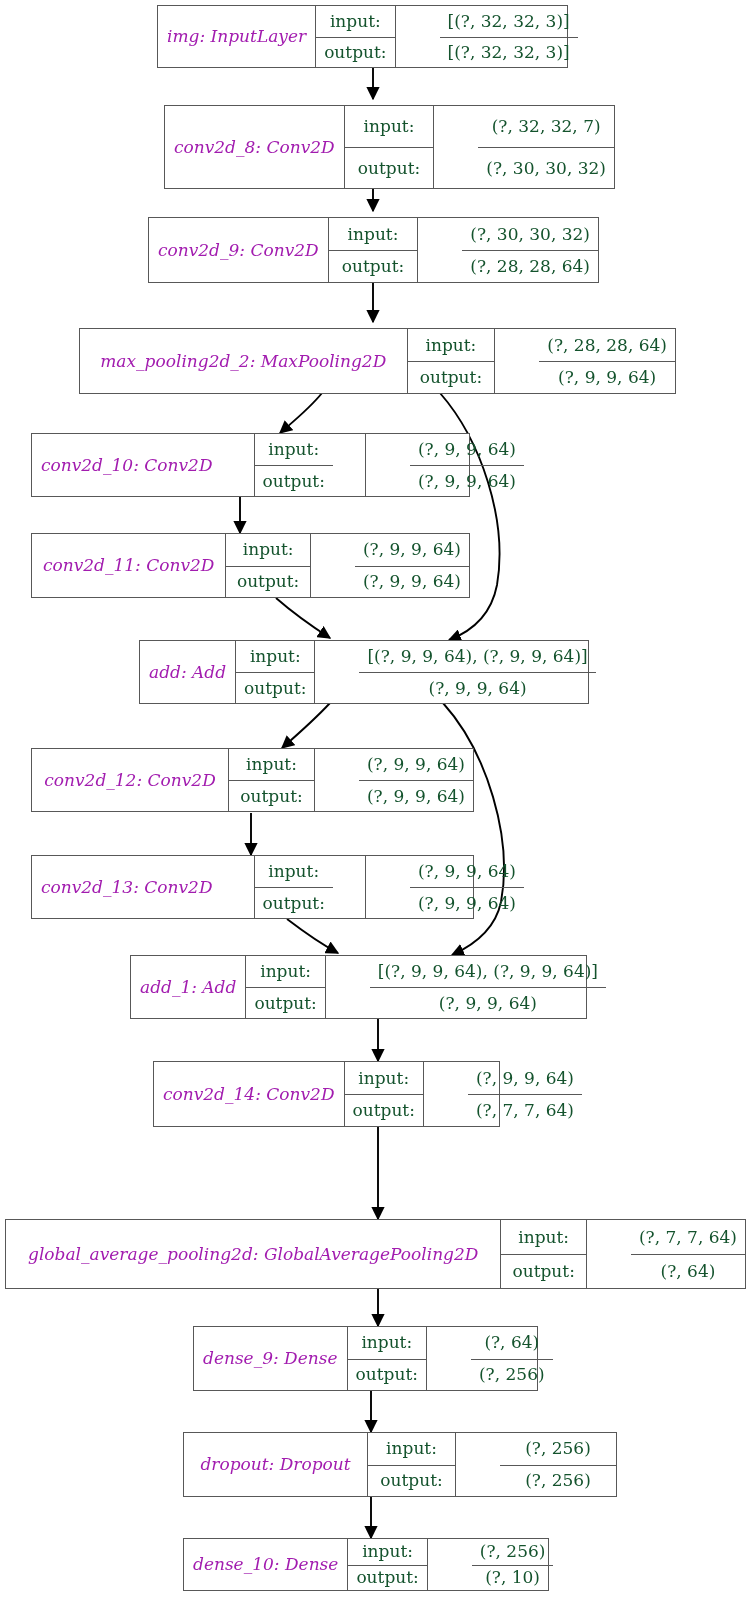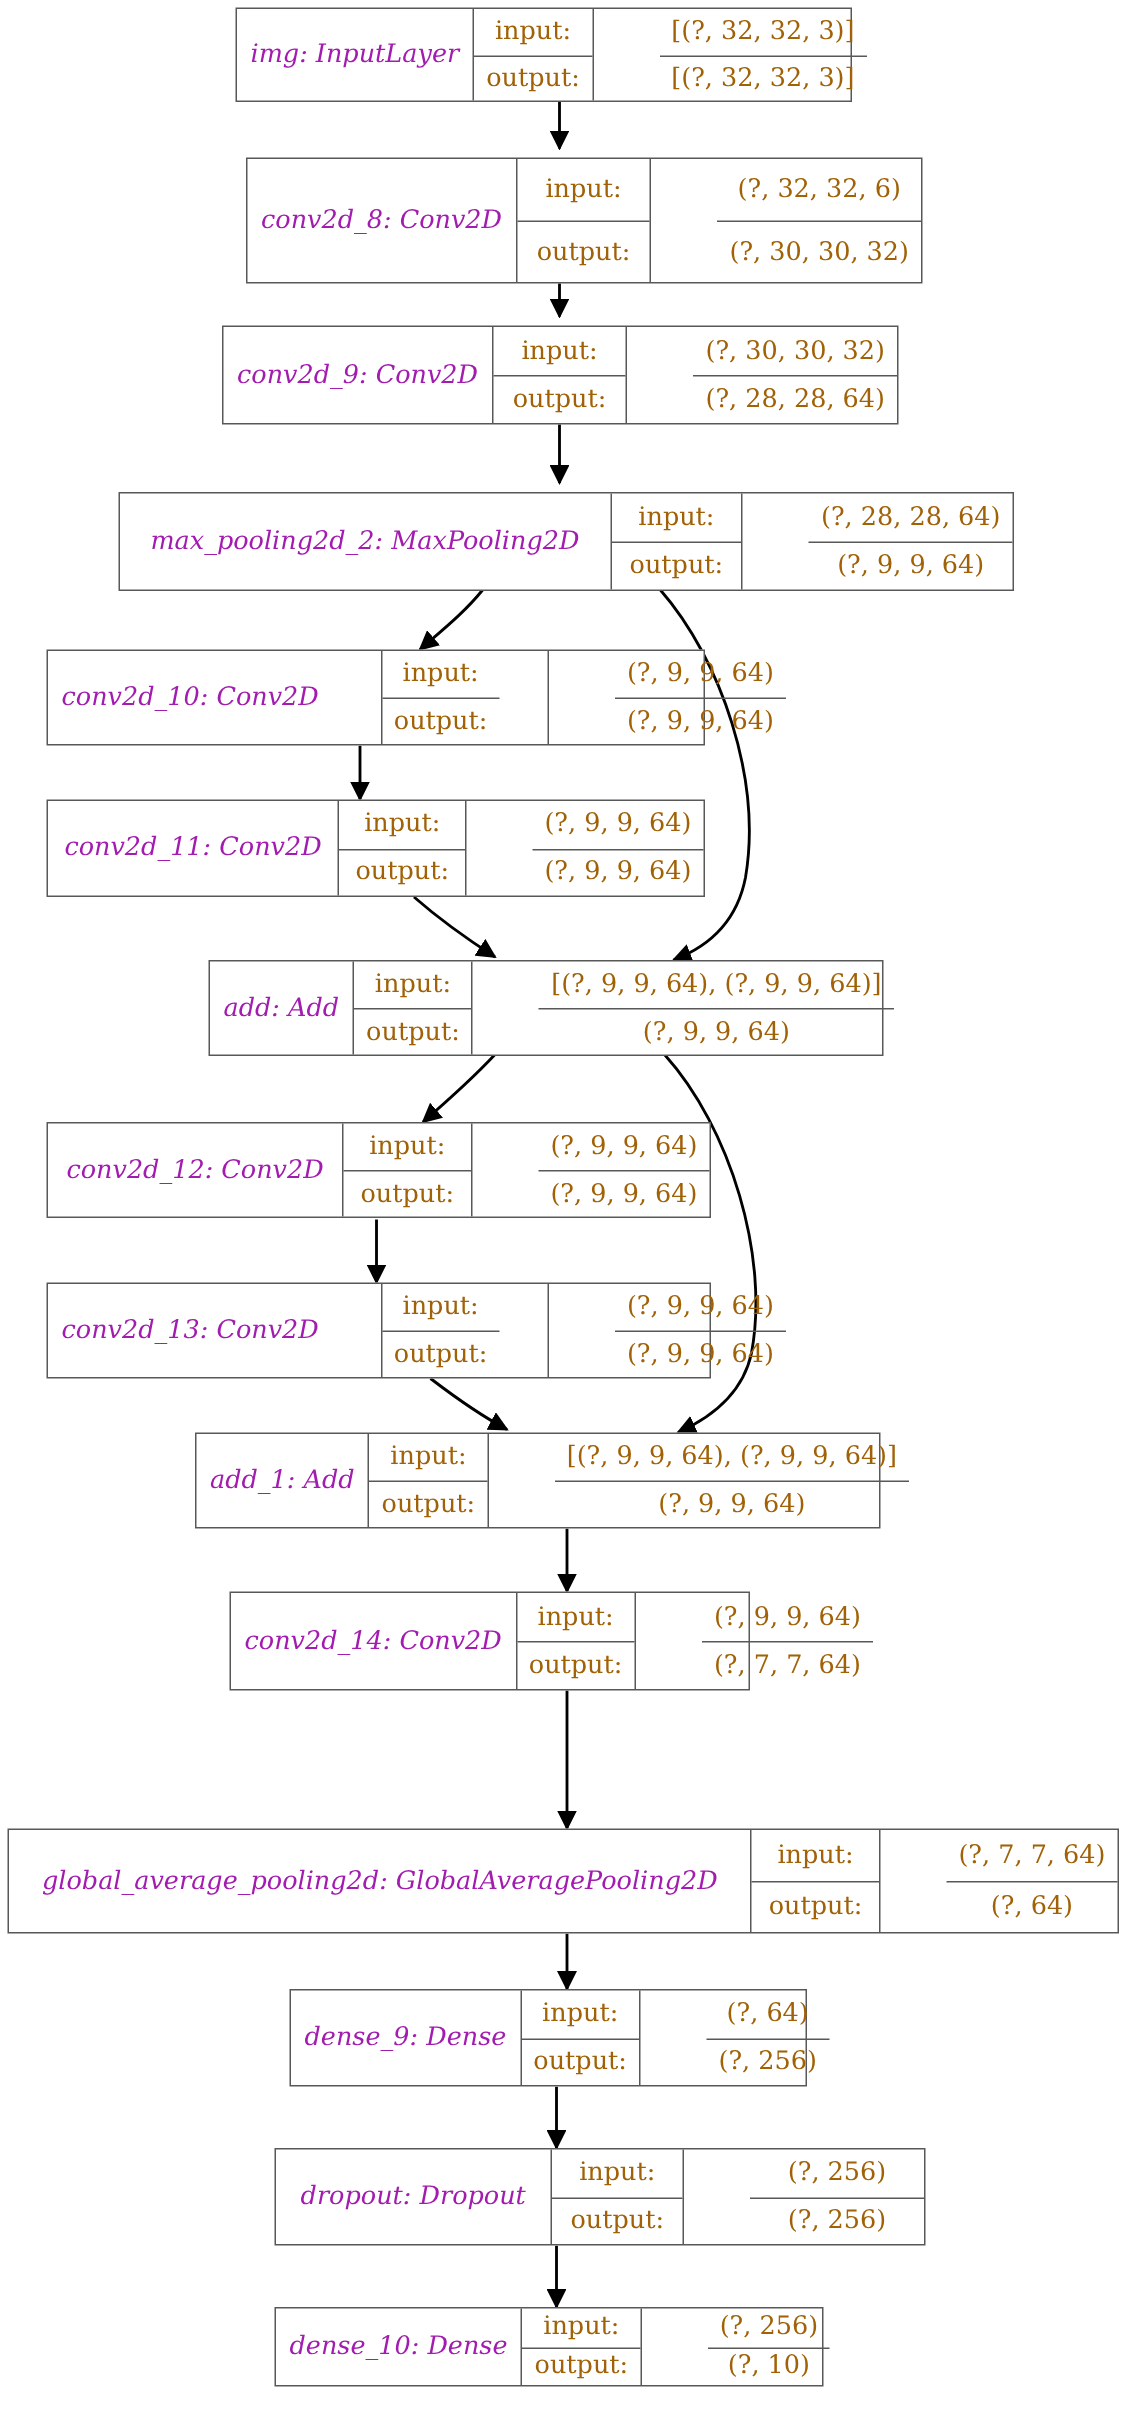--- a/index.html
+++ b/index.html
@@ -42,21 +42,21 @@
     border-left:1.6px solid #585858;
     flex:1 1 auto;
     padding-left:44px;
   }
   .iorow{
     display:flex;align-items:center;justify-content:center;
     box-sizing:border-box;
     flex:1 1 50%;
     white-space:nowrap;
     font-size:17px;
-    color:#a16207;
+    color:#14532d;
     padding:0 8px;
     line-height:1.1;
   }
   .iorow.second{border-top:1.6px solid #585858;}
 
   
   #edges{position:absolute;left:0;top:0;width:751px;height:1623px;z-index:1;pointer-events:none;}
 </style>
 </head>
 <body>
@@ -117,21 +117,21 @@
     </div>
   </div>
 
   <div class="node" style="left:164px;top:105px;width:451px;height:84px;">
     <div class="cell-name" style="width:186px;">conv2d_8: Conv2D</div>
     <div class="col-io" style="width:108px;">
       <div class="iorow">input:</div>
       <div class="iorow second">output:</div>
     </div>
     <div class="col-shape">
-      <div class="iorow">(?, 32, 32, 6)</div>
+      <div class="iorow">(?, 32, 32, 7)</div>
       <div class="iorow second">(?, 30, 30, 32)</div>
     </div>
   </div>
 
   <div class="node" style="left:148px;top:217px;width:451px;height:66px;">
     <div class="cell-name" style="width:186px;">conv2d_9: Conv2D</div>
     <div class="col-io" style="width:108px;">
       <div class="iorow">input:</div>
       <div class="iorow second">output:</div>
     </div>

